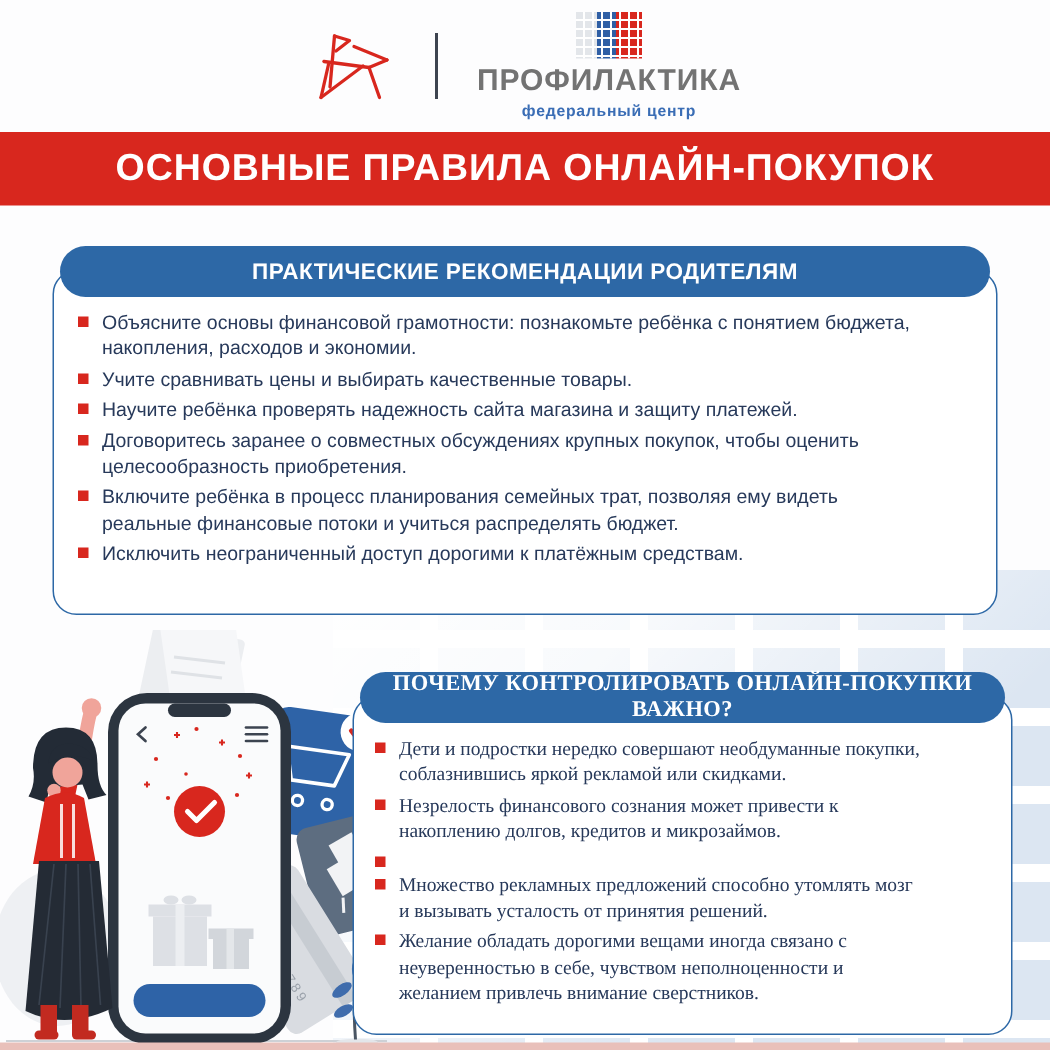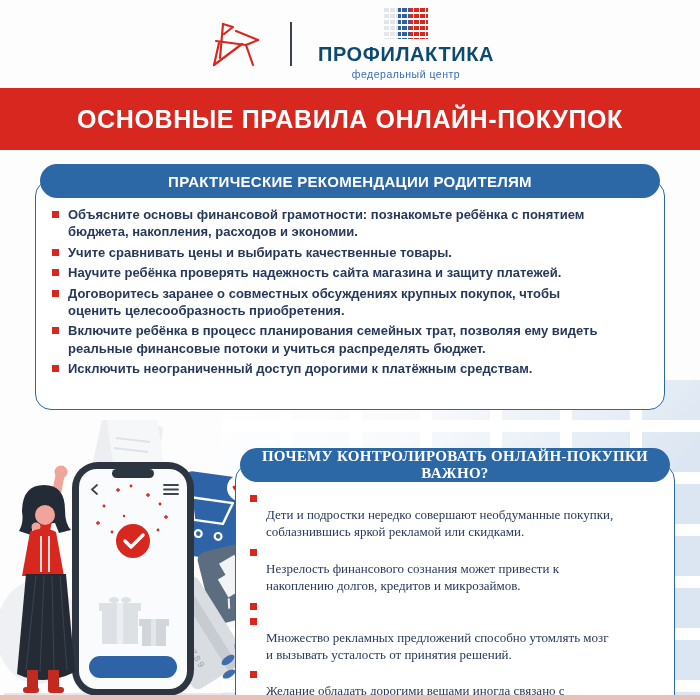--- a/index.html
+++ b/index.html
@@ -16,40 +16,40 @@
 
   
   .header{position:absolute;top:0;left:0;right:0;height:88px;display:flex;align-items:center;justify-content:center;gap:26px;z-index:2;}
   .logo-divider{width:2px;height:44px;background:#3d4450;}
   .brand-block{display:flex;flex-direction:column;align-items:center;}
   .pixel-grid{width:44px;height:31px;margin-bottom:4px;
     background:
       repeating-linear-gradient(to right, transparent 0 4.5px, #ffffff 4.5px 6px),
       repeating-linear-gradient(to bottom, transparent 0 4.5px, #ffffff 4.5px 6px),
       linear-gradient(to right,#e3e6ea 0 32%,#2f5fa5 32% 60%,#d8271e 60% 100%);}
-  .brand-name{font-size:20px;font-weight:bold;color:#0c4a6e;letter-spacing:.6px;}
-  .brand-sub{font-size:10.5px;color:#3a6db5;margin-top:2px;letter-spacing:.5px;}
-
-  
-  .banner{position:absolute;top:88px;left:0;right:0;height:62px;background:#d8271e;display:flex;align-items:center;justify-content:center;z-index:2;}
+  .brand-name{font-size:20px;font-weight:bold;color:#737373;letter-spacing:.6px;}
+  .brand-sub{font-size:10.5px;color:#3a6db5;margin-top:2px;letter-spacing:.5px;font-weight:bold;}
+
+  
+  .banner{position:absolute;top:88px;left:0;right:0;height:49px;background:#d8271e;display:flex;align-items:center;justify-content:center;z-index:2;}
   .banner span{color:#ffffff;font-size:25px;font-weight:bold;letter-spacing:.6px;}
 
   
   .card{position:absolute;background:#ffffff;border:1.6px solid #2d68a6;border-radius:16px;z-index:2;box-sizing:border-box;}
   .card1{left:35px;top:180px;width:630px;min-height:230px;}
   .card2{left:235px;top:464px;width:440px;min-height:226px;font-family:Liberation Serif, serif;}
   .pill{position:absolute;top:-17px;left:4px;right:4px;height:34px;background:#2d68a6;border-radius:17px;
     display:flex;align-items:center;justify-content:center;color:#ffffff;font-weight:bold;font-size:15px;letter-spacing:.3px;text-align:center;}
   .bullets{list-style:none;margin:0;display:flex;flex-direction:column;}
   .card1 .bullets{padding:25px 14px 10px 16px;gap:3px;}
   .card2 .bullets{padding:25px 12px 10px 14px;gap:3px;}
   .bullets li{display:flex;gap:9px;color:#27395a;font-size:13px;line-height:1.34;}
   .bullet-sq{flex:0 0 auto;width:7px;height:7px;background:#d8271e;margin-top:5px;}
-  .card1 .t{max-width:545px;font-weight:bold;}
-  .card2 .t{max-width:352px;margin-top:16px;}
+  .card1 .t{max-width:545px;}
+  .card2 .t{max-width:352px;}
 
   
   .illus{position:absolute;left:0;top:420px;width:265px;height:280px;z-index:1;}
 
   .bottom-strip{position:absolute;left:0;right:0;bottom:0;height:5px;background:#e9c0ba;z-index:3;}
 </style>
 </head>
 <body>
 
 <div class="poster">

